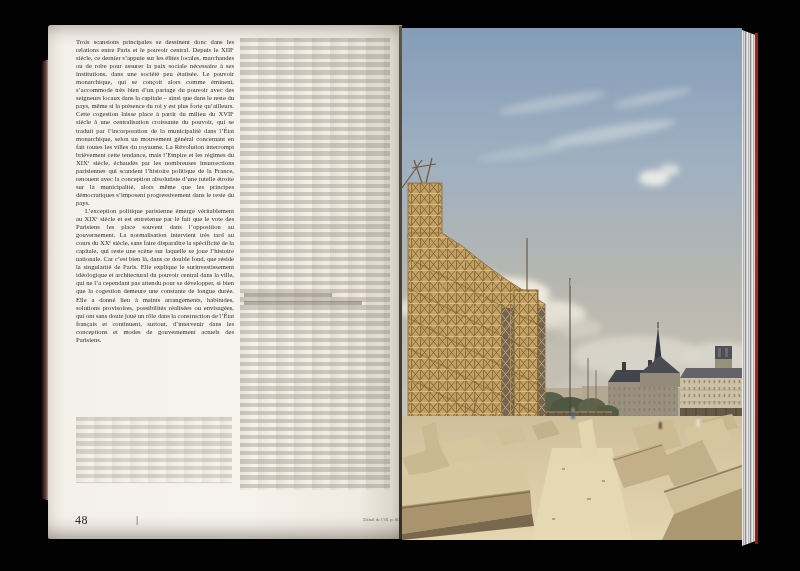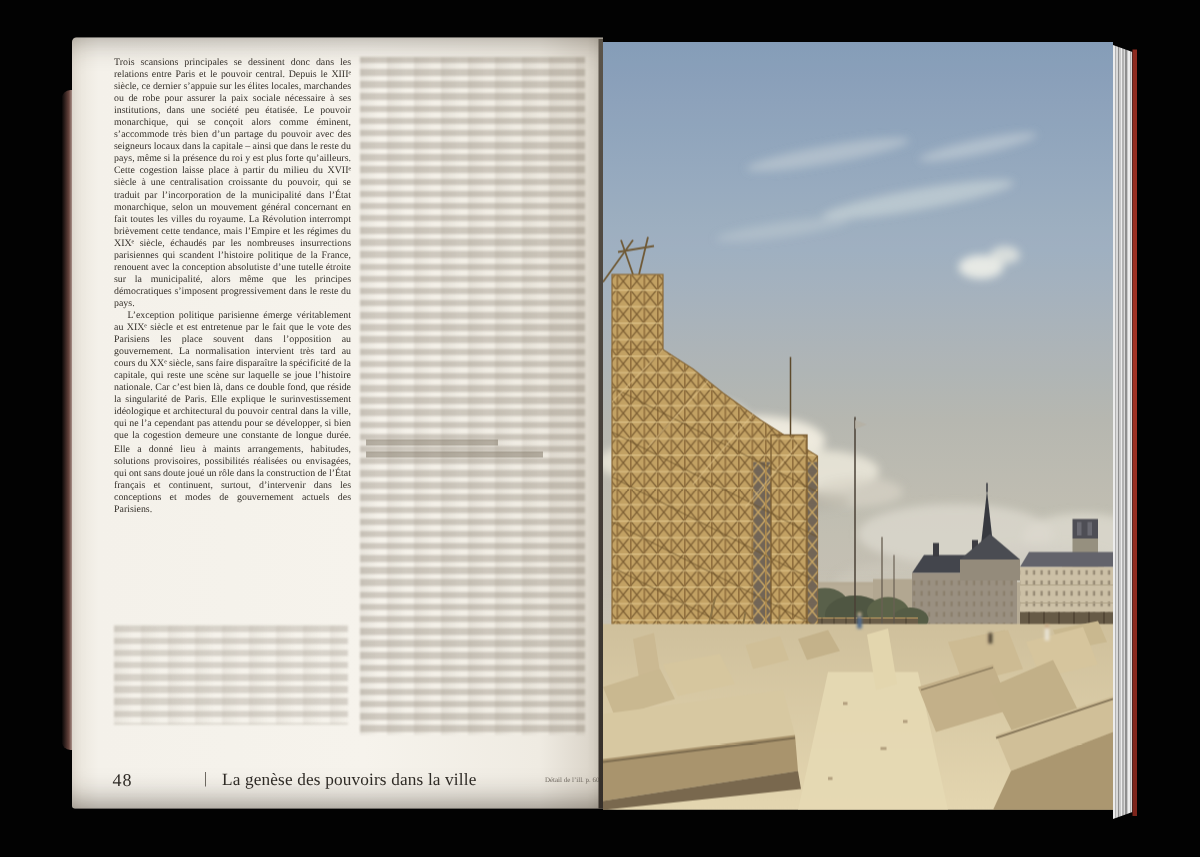--- a/index.html
+++ b/index.html
@@ -61,21 +61,20 @@
       <p>Trois scansions principales se dessinent donc dans les relations entre Paris et le pouvoir central. Depuis le XIIIᵉ siècle, ce dernier s’appuie sur les élites locales, marchandes ou de robe pour assurer la paix sociale nécessaire à ses institutions, dans une société peu étatisée. Le pouvoir monarchique, qui se conçoit alors comme éminent, s’accommode très bien d’un partage du pouvoir avec des seigneurs locaux dans la capitale – ainsi que dans le reste du pays, même si la présence du roi y est plus forte qu’ailleurs. Cette cogestion laisse place à partir du milieu du XVIIᵉ siècle à une centralisation croissante du pouvoir, qui se traduit par l’incorporation de la municipalité dans l’État monarchique, selon un mouvement général concernant en fait toutes les villes du royaume. La Révolution interrompt brièvement cette tendance, mais l’Empire et les régimes du XIXᵉ siècle, échaudés par les nombreuses insurrections parisiennes qui scandent l’histoire politique de la France, renouent avec la conception absolutiste d’une tutelle étroite sur la municipalité, alors même que les principes démocratiques s’imposent progressivement dans le reste du pays.</p>
       <p class="indent">L’exception politique parisienne émerge véritablement au XIXᵉ siècle et est entretenue par le fait que le vote des Parisiens les place souvent dans l’opposition au gouvernement. La normalisation intervient très tard au cours du XXᵉ siècle, sans faire disparaître la spécificité de la capitale, qui reste une scène sur laquelle se joue l’histoire nationale. Car c’est bien là, dans ce double fond, que réside la singularité de Paris. Elle explique le surinvestissement idéologique et architectural du pouvoir central dans la ville, qui ne l’a cependant pas attendu pour se développer, si bien que la cogestion demeure une constante de longue durée. Elle a donné lieu à maints arrangements, habitudes, solutions provisoires, possibilités réalisées ou envisagées, qui ont sans doute joué un rôle dans la construction de l’État français et continuent, surtout, d’intervenir dans les conceptions et modes de gouvernement actuels des Parisiens.</p>
     </div>
     <div class="ghost ghost-col"></div>
     <div class="ghost-h h1"></div>
     <div class="ghost-h h2"></div>
     <div class="ghost ghost-tail"></div>
     <div class="footer">
       <span class="num">48</span>
       <span class="bar">|</span>
-      <span class="title">La genèse des pouvoirs dans la ville</span>
       <span class="caption">Détail de l’ill. p. 60</span>
     </div>
   </div>
 
   <div class="gutter-line"></div>
 
   <div class="page-right">
     <svg viewBox="0 0 340 512" preserveAspectRatio="none" role="img" aria-label="Peinture : chantier avec grands échafaudages de bois, blocs de pierre au premier plan, toits de Paris, flèche et tours de Notre-Dame à l’horizon">
       <defs>
         <linearGradient id="sky" x1="0" y1="0" x2="0" y2="1">

